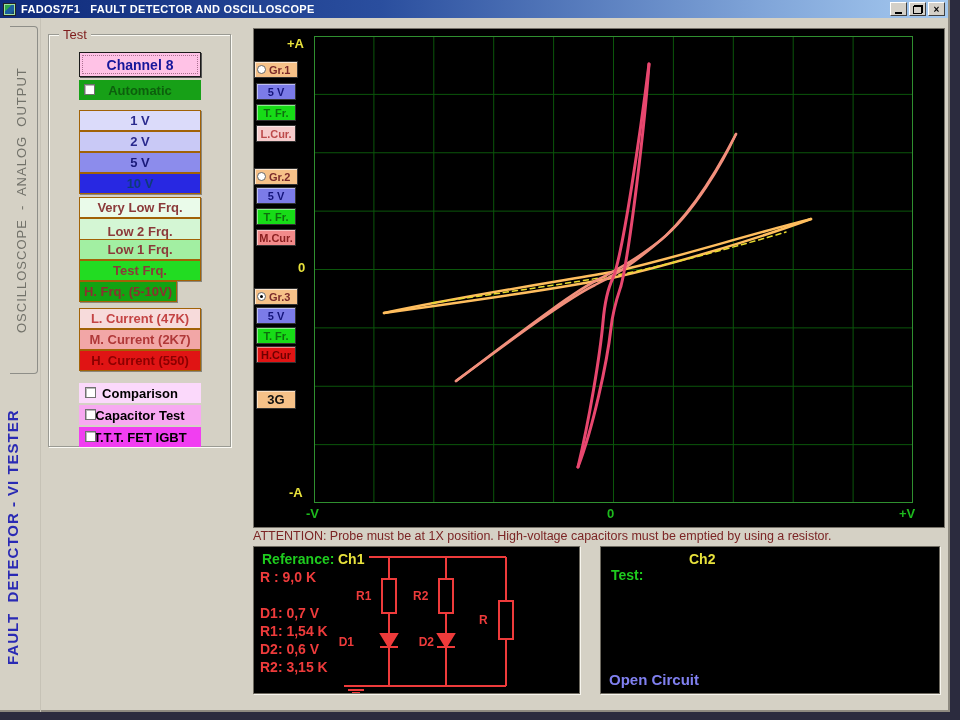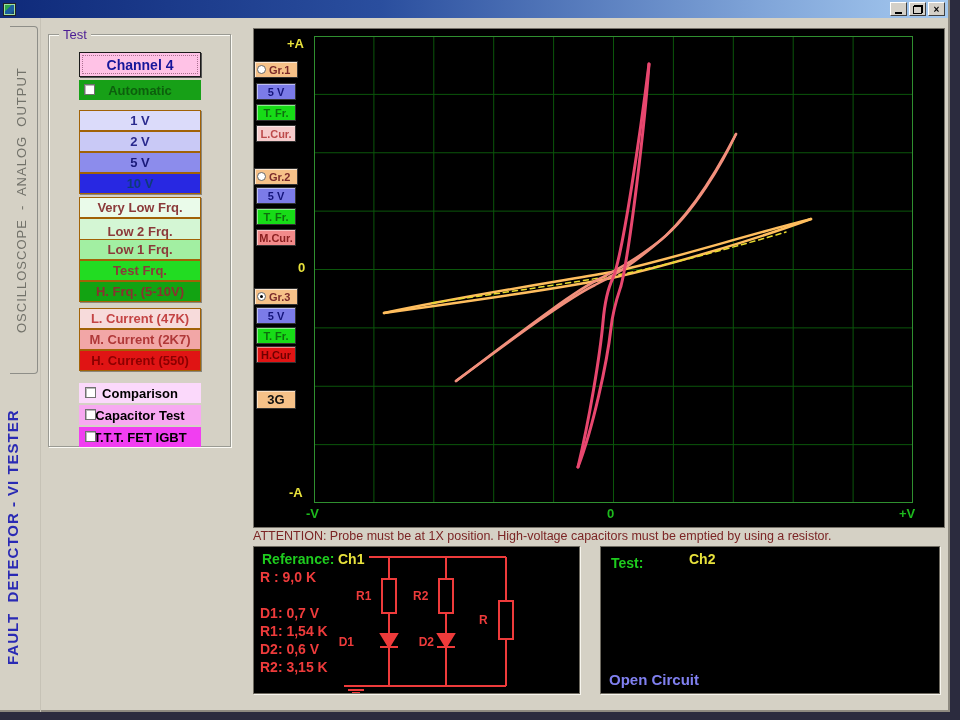--- a/index.html
+++ b/index.html
@@ -23,21 +23,21 @@
 
   
   .vtab { position:absolute; writing-mode:vertical-rl; transform:rotate(180deg); text-align:center; white-space:pre; }
   .tab-osc { left:10px; top:8px; width:28px; height:348px; border:1px solid #8E8E88; border-right:none;
     border-radius:4px 0 0 4px; color:#72726A; font-size:13px; letter-spacing:1px; background:#D5D1C5; padding-right:4px;}
   .tab-fault { left:4px; top:354px; width:30px; height:330px; color:#2A2AB4; font-size:15px; font-weight:bold; letter-spacing:1px; }
   .page-edge { position:absolute; left:40px; top:0; width:1px; height:694px; background:#c6c2b6; }
 
   
   .groupbox { position:absolute; border:1px solid #9A9A93; box-shadow:1px 1px 0 #FBFAF4, inset 1px 1px 0 #FBFAF4; }
-  .legend { position:absolute; top:-8px; left:10px; background:#D5D1C5; padding:0 4px; color:#4c1d95; font-size:13px; }
+  .legend { position:absolute; top:-8px; left:10px; background:#D5D1C5; padding:0 4px; color:#7f1d1d; font-size:13px; }
 
   .btn { position:absolute; display:flex; align-items:center; justify-content:center;
     font-size:13px; font-weight:bold; border:1px solid #a16207; box-shadow:1px 1px 0 #8a867a; }
   .channel-btn { border:1px solid #1a1a1a; outline:1px dotted #AA7090; outline-offset:-4px; font-size:14px; box-shadow:1px 1px 0 #555;}
   .check-sq { position:absolute; left:5px; width:11px; height:11px; background:#fff; border:1px solid #707070; box-shadow:inset 1px 1px 0 #b9b9b9; }
   .chk-row .check-sq { left:6px; top:4px; }
 
   
   .scope { position:absolute; left:253px; top:10px; width:692px; height:500px; background:#000; border:1px solid #77736a; }
   .axis-label { position:absolute; font-size:13px; font-weight:bold; }
@@ -62,20 +62,21 @@
   .tol-input { position:absolute; width:26px; height:24px; text-align:center; font-size:14px; font-weight:bold;
     background:#FFFFD6; border:2px inset #b9b5a9; color:#000; }
   .abs { position:absolute; }
 </style>
 </head>
 <body>
 
 <div class="window">
   <div class="titlebar">
     <span class="app-icon"></span>
+    <span class="title-text">FADOS7F1   FAULT DETECTOR AND OSCILLOSCOPE</span>
     <span class="winbtns">
       <button class="wb">
           <span class="min-glyph"></span>
         </button>
       <button class="wb">
           <span class="restore-glyph"></span>
         </button>
       <button class="wb">
           <span>×</span>
         </button>
@@ -83,37 +84,37 @@
   </div>
 
   <div class="client">
     <div class="page-edge"></div>
     <div class="vtab tab-osc">OSCILLOSCOPE  -  ANALOG  OUTPUT</div>
     <div class="vtab tab-fault">FAULT  DETECTOR - VI TESTER</div>
 
     <div class="groupbox" style="left:48px; top:16px; width:183px; height:413px;">
       <span class="legend">Test</span>
 
-      <div class="btn channel-btn" style="left: 30px; top: 17px; width: 122px; height: 25px; background: rgb(255, 194, 230); color: rgb(22, 22, 154);">Channel 4</div>
+      <div class="btn channel-btn" style="left: 30px; top: 17px; width: 122px; height: 25px; background: rgb(255, 194, 230); color: rgb(22, 22, 154);">Channel 8</div>
 
       <div class="btn" style="left: 30px; top: 45px; width: 122px; height: 20px; border: none; box-shadow: none; background: rgb(23, 160, 23); color: rgb(13, 94, 13);">
         <span class="check-sq" style="top:4px;"></span>
         <span>Automatic</span>
       </div>
 
       <div class="btn" style="left: 30px; top: 75px; width: 122px; height: 21px; background: rgb(219, 219, 250); color: rgb(42, 42, 142);">1 V</div>
       <div class="btn" style="left: 30px; top: 96px; width: 122px; height: 21px; background: rgb(201, 201, 246); color: rgb(42, 42, 142);">2 V</div>
       <div class="btn" style="left: 30px; top: 117px; width: 122px; height: 21px; background: rgb(140, 140, 236); color: rgb(26, 26, 122);">5 V</div>
       <div class="btn" style="left: 30px; top: 138px; width: 122px; height: 21px; background: rgb(40, 40, 226); color: rgb(14, 58, 122);">10 V</div>
 
       <div class="btn" style="left: 30px; top: 162px; width: 122px; height: 21px; background: rgb(234, 251, 234); color: rgb(139, 58, 58);">Very Low Frq.</div>
       <div class="btn" style="left: 30px; top: 183px; width: 122px; height: 27px; background: rgb(212, 246, 212); color: rgb(139, 58, 58);">Low 2 Frq.</div>
       <div class="btn" style="left: 30px; top: 204px; width: 122px; height: 21px; background: rgb(162, 239, 162); color: rgb(139, 58, 58);">Low 1 Frq.</div>
       <div class="btn" style="left: 30px; top: 225px; width: 122px; height: 21px; background: rgb(34, 220, 34); color: rgb(139, 58, 58);">Test Frq.</div>
-      <div class="btn" style="left: 30px; top: 246px; width: 122px; height: 21px; background: rgb(18, 163, 18); color: rgb(139, 48, 48);">H. Frq. (5-10V)</div>
+      <div class="btn" style="left: 30px; top: 246px; width: 98px; height: 21px; background: rgb(18, 163, 18); color: rgb(139, 48, 48);">H. Frq. (5-10V)</div>
 
       <div class="btn" style="left: 30px; top: 273px; width: 122px; height: 21px; background: rgb(247, 219, 219); color: rgb(196, 68, 68);">L. Current (47K)</div>
       <div class="btn" style="left: 30px; top: 294px; width: 122px; height: 21px; background: rgb(242, 166, 166); color: rgb(176, 56, 56);">M. Current (2K7)</div>
       <div class="btn" style="left: 30px; top: 315px; width: 122px; height: 21px; background: rgb(224, 20, 20); color: rgb(139, 0, 0);">H. Current (550)</div>
 
       <div class="btn chk-row" style="left: 30px; top: 348px; width: 122px; height: 20px; border: none; box-shadow: none; color: rgb(0, 0, 0); background: rgb(251, 217, 251);">
         <span class="check-sq"></span>
         <span>Comparison</span>
       </div>
       <div class="btn chk-row" style="left: 30px; top: 370px; width: 122px; height: 20px; border: none; box-shadow: none; color: rgb(0, 0, 0); background: rgb(247, 169, 241);">
@@ -227,18 +228,18 @@
         <line x1="26" y1="146" x2="34" y2="146"></line>
         <text x="30" y="53">R1</text>
         <text x="87" y="53">R2</text>
         <text x="153" y="77">R</text>
         <text x="28" y="99" text-anchor="end">D1</text>
         <text x="108" y="99" text-anchor="end">D2</text>
       </svg>
     </div>
 
     <div class="blackpanel" style="left:600px; top:528px; width:340px; height:148px;">
-      <span class="abs ref-green" style="left:10px; top:8px;">Test:</span>
+      <span class="abs ref-green" style="left:10px; top:20px;">Test:</span>
       <span class="abs ref-yellow" style="left:88px; top:4px;">Ch2</span>
       <span class="abs open-circuit" style="left:8px; top:124px;">Open Circuit</span>
     </div>
   </div>
 </div>
 
 </body></html>

